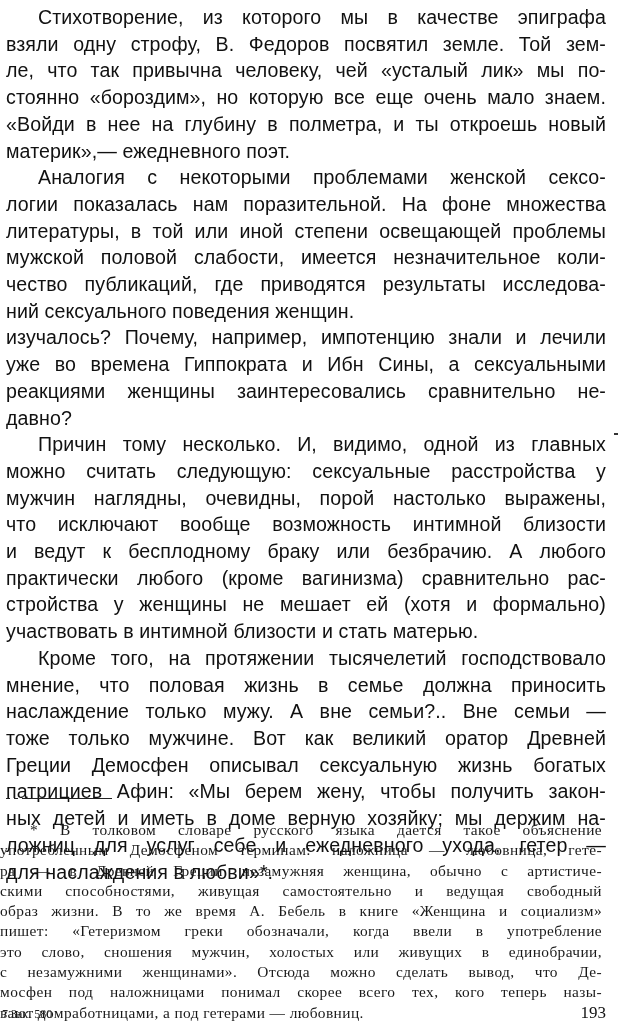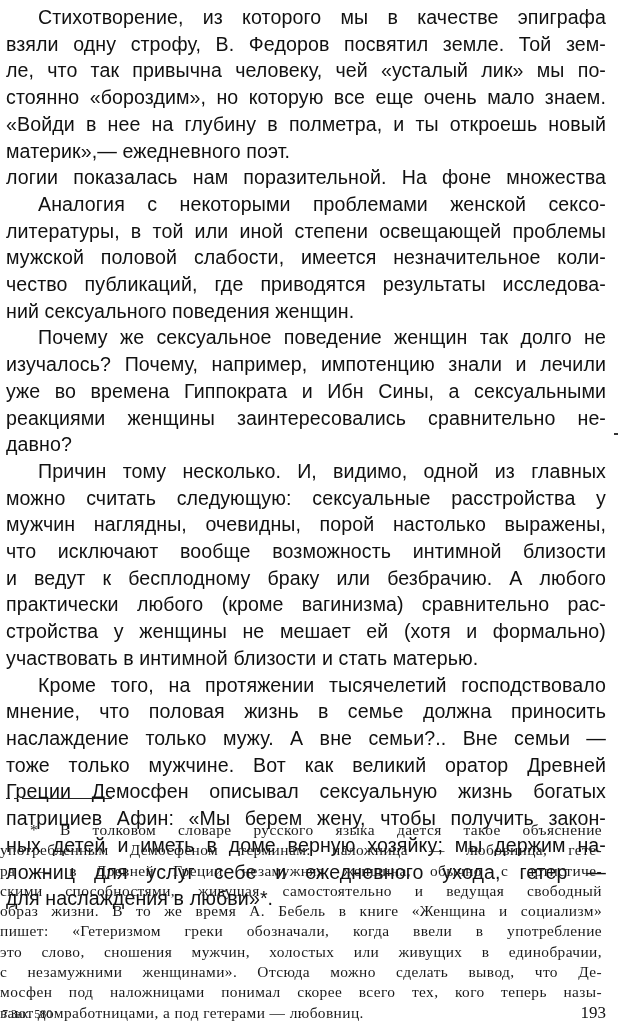--- a/index.html
+++ b/index.html
@@ -105,30 +105,29 @@
     <div>
       <span class="line indent">Стихотворение, из которого мы в качестве эпиграфа</span>
       <span class="line">взяли одну строфу, В. Федоров посвятил земле. Той зем-</span>
       <span class="line">ле, что так привычна человеку, чей «усталый лик» мы по-</span>
       <span class="line">стоянно «бороздим», но которую все еще очень мало знаем.</span>
       <span class="line">«Войди в нее на глубину в полметра, и ты откроешь новый</span>
       <span class="line last">материк»,— ежедневного поэт.</span>
     </div>
 
     <div>
+      <span class="line indent">Аналогия с некоторыми проблемами женской сексо-</span>
       <span class="line">логии показалась нам поразительной. На фоне множества</span>
-      <span class="line indent">Аналогия с некоторыми проблемами женской сексо-</span>
       <span class="line">литературы, в той или иной степени освещающей проблемы</span>
       <span class="line">мужской половой слабости, имеется незначительное коли-</span>
       <span class="line">чество публикаций, где приводятся результаты исследова-</span>
       <span class="line last">ний сексуального поведения женщин.</span>
     </div>
 
     <div>
-      <span class="line indent">Почему же сексуальное поведение женщин так долго не</span>
       <span class="line">изучалось? Почему, например, импотенцию знали и лечили</span>
       <span class="line">уже во времена Гиппократа и Ибн Сины, а сексуальными</span>
       <span class="line">реакциями женщины заинтересовались сравнительно не-</span>
       <span class="line last">давно?</span>
     </div>
 
     <div>
       <span class="line indent">Причин тому несколько. И, видимо, одной из главных</span>
       <span class="line">можно считать следующую: сексуальные расстройства у</span>
       <span class="line">мужчин наглядны, очевидны, порой настолько выражены,</span>

